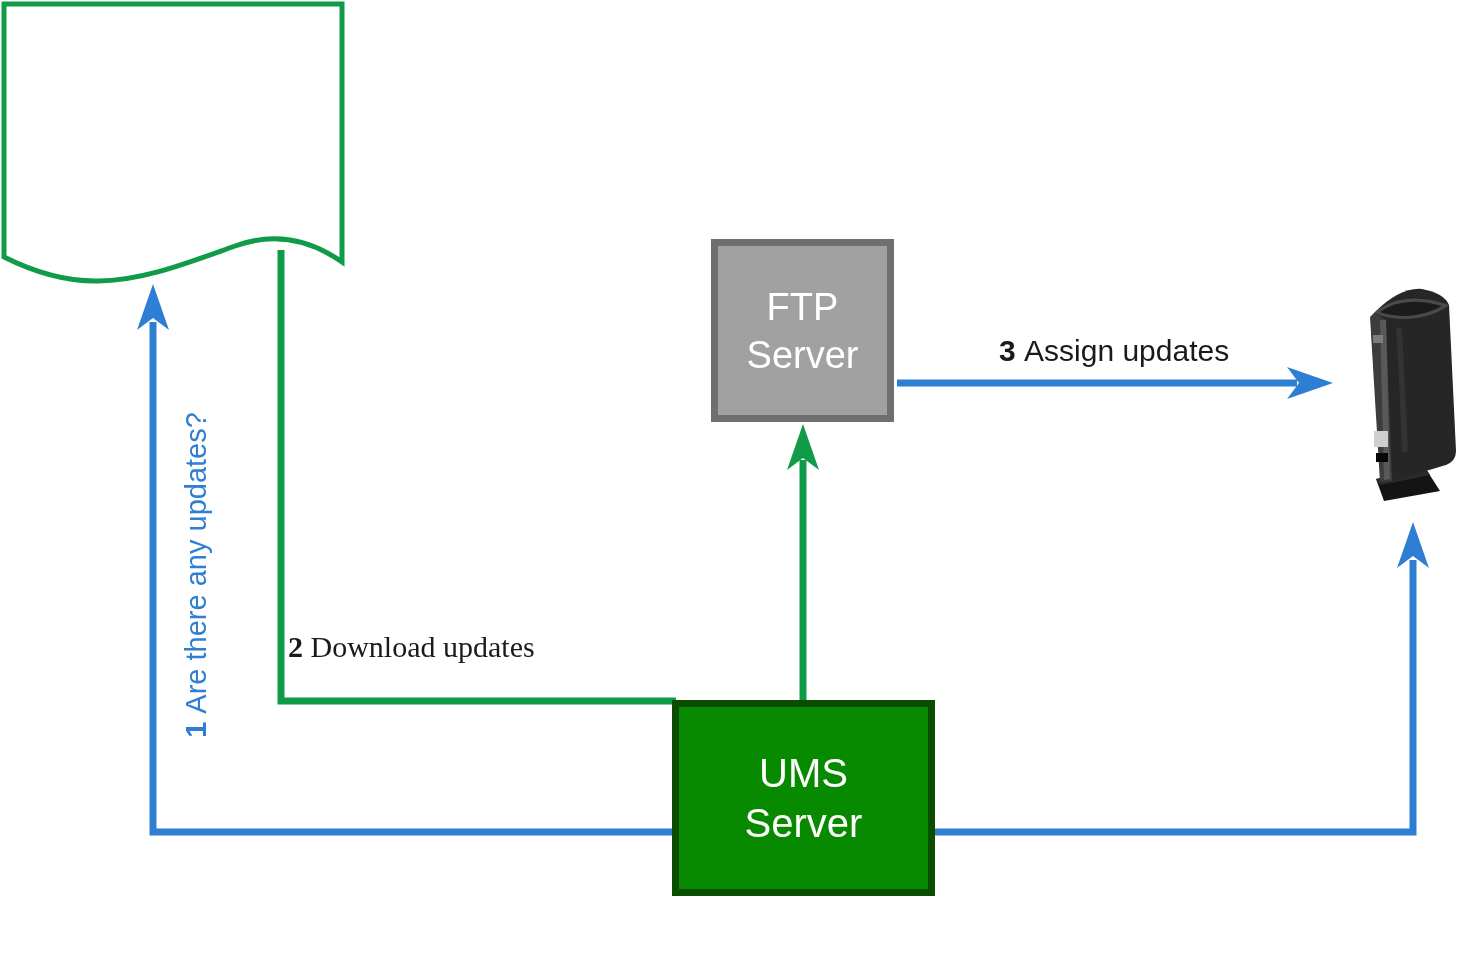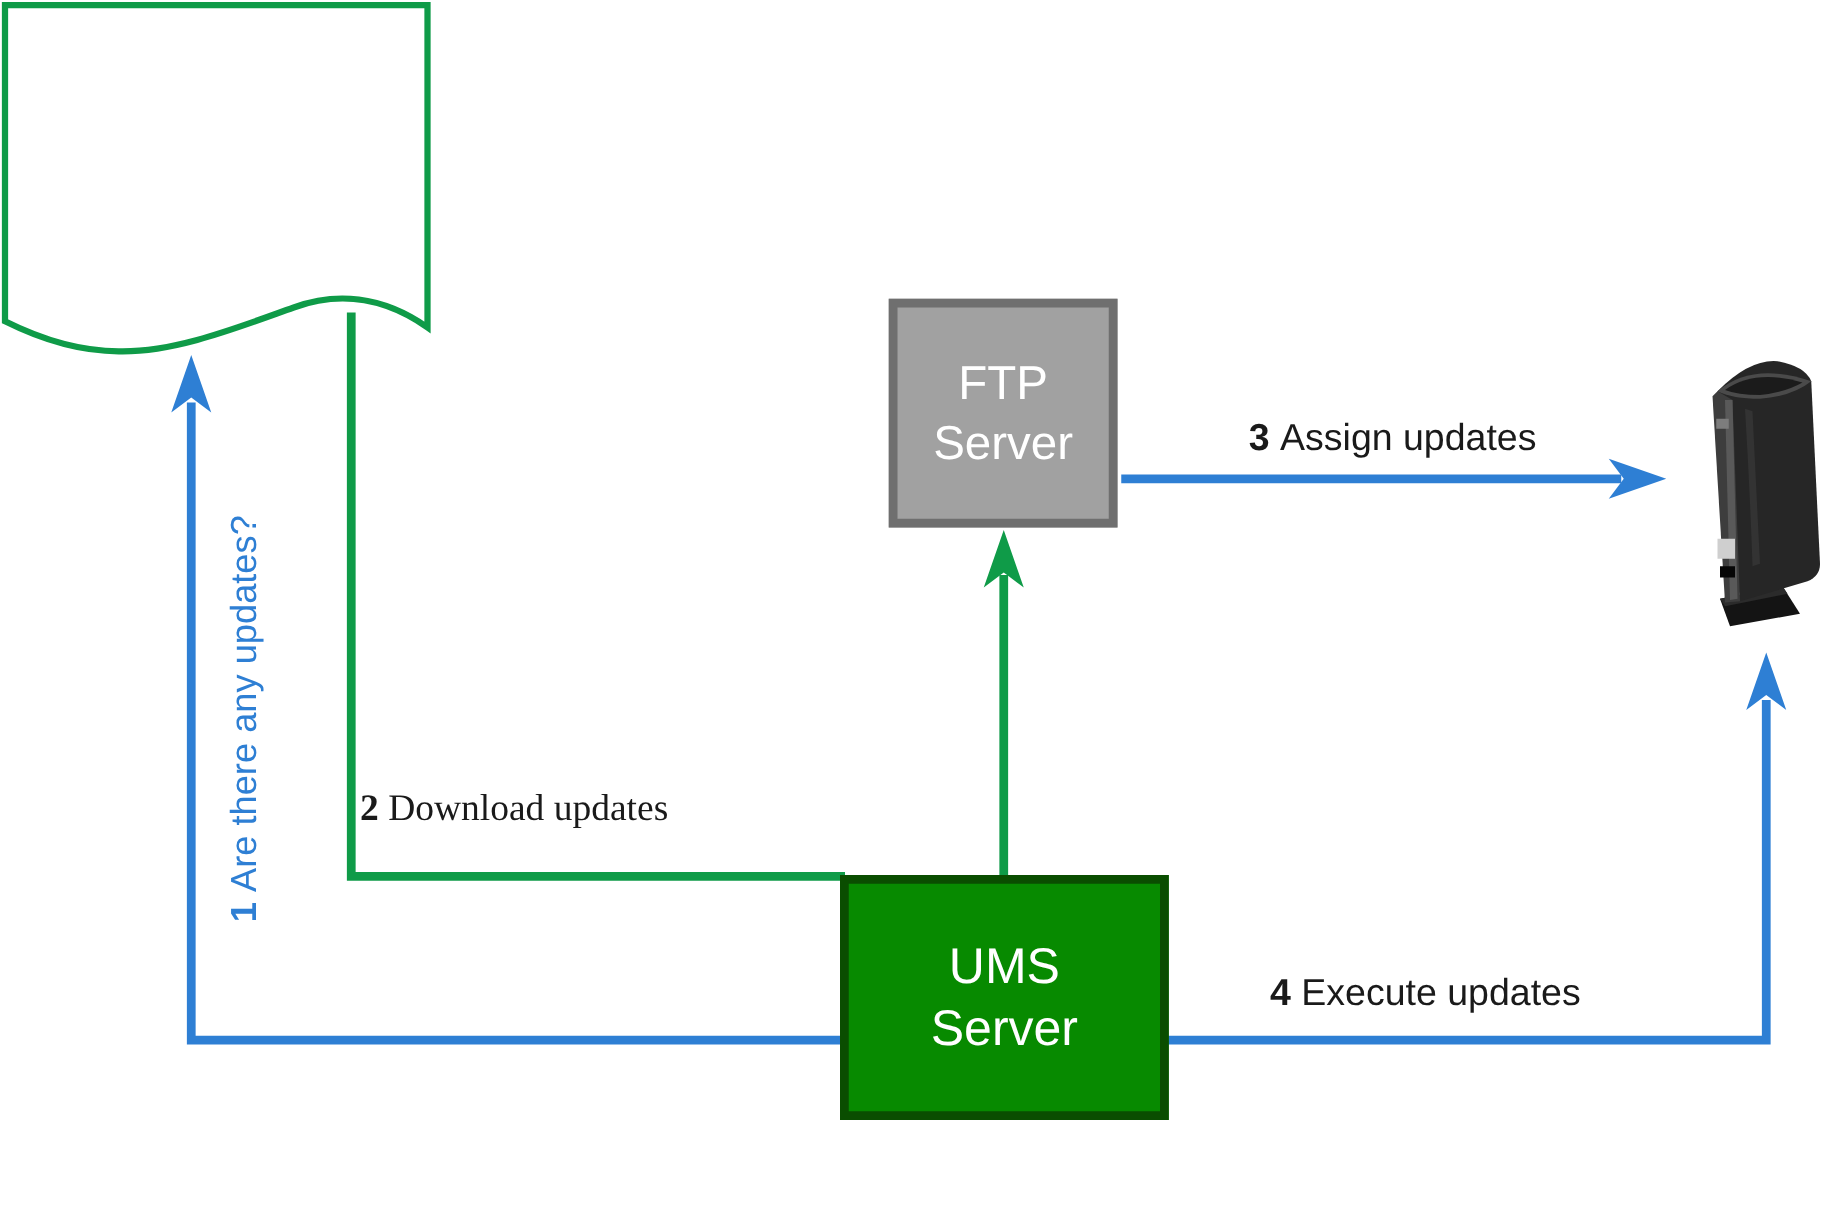--- a/index.html
+++ b/index.html
@@ -118,23 +118,20 @@
 
   <div class="step-label step-label-vertical">
     <b>1</b>&nbsp;<span>Are there any updates?</span>
   </div>
   <div class="step-label step-label-2">
     <b>2</b>&nbsp;<span>Download updates</span>
   </div>
   <div class="step-label step-label-3">
     <b>3</b>&nbsp;<span>Assign updates</span>
   </div>
-  <div class="step-label step-label-4">
-    <b>4</b>&nbsp;<span>Execute updates</span>
-  </div>
 
   <svg class="device" viewBox="0 0 110 228">
 
     <polygon points="20,196 70,186 84,208 28,218" fill="#141414"></polygon>
     <polygon points="20,196 70,186 74,192 24,202" fill="#2b2b2b"></polygon>
 
     <path d="M 18 30 Q 44 4 66 6 Q 88 10 93 22 L 100 168 Q 100 178 90 182 L 36 198 Z" fill="#262626"></path>
 
     <path d="M 18 30 Q 46 6 93 22 Q 78 34 52 36 Q 30 36 18 30 Z" fill="#4a4a4a"></path>
     <path d="M 24 29 Q 48 12 86 23 Q 72 31 52 33 Q 34 33 24 29 Z" fill="#1b1b1b"></path>

